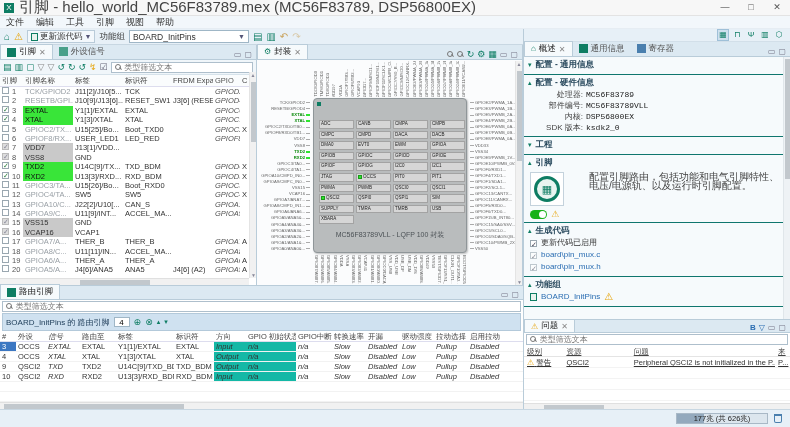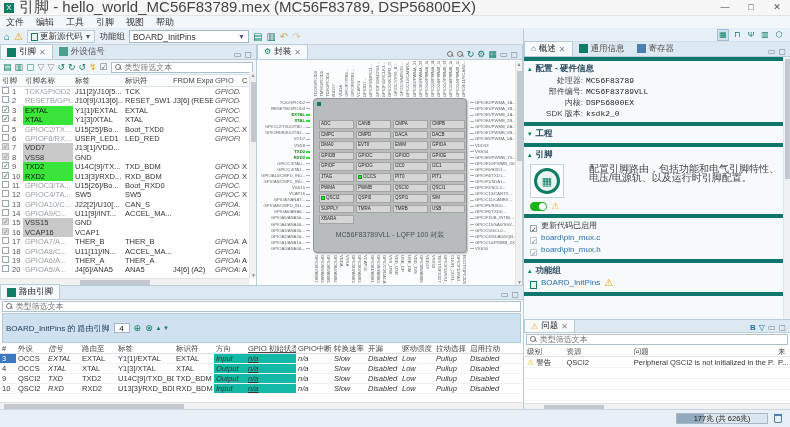--- a/index.html
+++ b/index.html
@@ -94,69 +94,69 @@
   .pins-top { top:1px; height:36px; align-items:flex-end; }
   .pins-bottom { top:195px; height:29px; align-items:flex-start; }
   .vlabel { writing-mode:vertical-rl; transform:rotate(180deg); font-size:4.2px; color:#666; width:6.16px; max-height:36px; overflow:hidden; white-space:nowrap; }
   .pins-bottom .vlabel { transform:none; max-height:29px; }
   .zoomics { margin-left:auto; display:flex; align-items:center; gap:3px; padding-right:4px; font-size:9px; }
 
   
   .rpanel { position:absolute; left:0; top:285px; width:523px; height:124px; background:#fff; border-top:1px solid #b9ccd9; }
   .rpanel .tabrow { height:14px; }
   .rfilter { padding:1px 2px; background:#fff; }
-  .summary { display:flex; align-items:center; gap:4px; height:30px; background:#cfe1f0; border:1px solid #b3c9da; margin:0 2px; padding:0 3px; font-size:8px; color:#1c3b57; }
+  .summary { display:flex; align-items:center; gap:4px; height:18px; background:#cfe1f0; border:1px solid #b3c9da; margin:0 2px; padding:0 3px; font-size:8px; color:#1c3b57; }
   .countbox { width:16px; height:10px; background:#fff; border:1px solid #9fb6c6; text-align:center; font-size:8px; line-height:9px; }
   .gbtn { color:#0e7d63; font-size:9px; line-height:10px; }
   .rtable { font-size:7.5px; }
   .rhead { display:flex; height:11px; line-height:11px; border-bottom:1px solid #dde; color:#444; }
   .rrow { display:flex; height:10px; line-height:10px; border-bottom:1px solid #f2f2f2; }
   .rhead > div, .rrow > div { overflow:hidden; white-space:nowrap; padding-left:2px; }
   .rc0{width:16px;} .rc1{width:30px;} .rc2{width:34px;font-style:italic;} .rc3{width:36px;} .rc4{width:58px;} .rc5{width:40px;}
-  .rc6{width:32px;} .rc7{width:50px;text-decoration:underline;} .rc8{width:36px;} .rc9{width:34px;} .rc10{width:34px;} .rc11{width:34px;} .rc12{width:34px;} .rc13{width:40px;}
+  .rc6{width:32px;} .rc7{width:50px;} .rc8{width:36px;} .rc9{width:34px;} .rc10{width:34px;} .rc11{width:34px;} .rc12{width:34px;} .rc13{width:40px;}
   .it { font-style:italic; color:#333; }
   .shade { background:#14b8a6; }
   .rc0.sel { background:#3c77c2; color:#fff; }
 
   
   .rightcol { position:absolute; left:523px; top:29px; width:267px; height:380px; background:#f6fafc; border-left:1px solid #b9ccd9; }
   .minitoolbar { height:13px; background:#e7f0f7; display:flex; justify-content:flex-end; align-items:center; gap:4px; padding-right:6px; border-bottom:1px solid #d2dfe9; font-size:8px; }
   .persp { width:10px; height:10px; text-align:center; line-height:10px; color:#0e7d63; font-size:8px; }
   .persp.active { background:#cfe0ee; outline:1px solid #9fc0d8; }
   .ovcontent { position:relative; height:262px; overflow:hidden; background:#f6fafc; }
-  .sect { border-top:4px solid #0f766e; padding:2px 4px 3px 4px; }
+  .sect { border-top:1px solid #0f766e; padding:2px 4px 3px 4px; }
   .sect-h { display:flex; align-items:center; gap:4px; font-size:8.5px; font-weight:bold; color:#2a4a5e; }
   .chev { color:#0e7d63; font-size:7px; }
   .fieldrow { display:flex; font-size:8px; line-height:11px; }
   .fieldrow .fl { width:58px; text-align:right; color:#444; padding-right:3px; }
   .fieldrow .fv { color:#222;font-family:Liberation Mono, monospace; }
   .link { color:#2a6db2; }
   .pins-sec { display:flex; gap:5px; padding:3px 0 1px 2px; }
   .bigicon { width:34px; height:34px; background:#fff; border:1px solid #c4d2dc; display:flex; align-items:center; justify-content:center; }
   .chipcirc { width:26px; height:26px; border-radius:50%; border:3px solid #0e7d63; display:flex; align-items:center; justify-content:center; color:#0e7d63; font-size:11px; background:#e8f4f0; }
   .pdesc { flex:1; font-size:10px; color:#444; line-height:9px;margin-left:20px; }
   .togglerow { display:flex; align-items:center; gap:4px; margin:2px 0 0 2px; }
   .toggle { width:17px; height:9px; border-radius:5px; background:#19b219; position:relative; }
   .toggle::after { content:""; position:absolute; right:1px; top:1px; width:7px; height:7px; border-radius:50%; background:#fff; }
-  .cgrow { display:flex; align-items:flex-end; gap:4px; font-size:8px; line-height:12px; padding-left:2px; }
+  .cgrow { display:flex; align-items:center; gap:4px; font-size:8px; line-height:12px; padding-left:2px; }
   .mini-cb { width:7px; height:7px; border:1px solid #9aa7b0; background:#fff; position:relative; display:inline-block; }
   .mini-cb.on::after { content:"✓"; position:absolute; left:0; top:-2px; font-size:7px; color:#445; }
   .docicon { width:7px; height:8px; background:#e9f3ee; border:1px solid #0e7d63; display:inline-block; }
   .ovscroll { position:absolute; right:0; top:0; width:7px; height:262px; background:#eef2f5; border-left:1px solid #e0e6ea; }
   .ovscroll .thumb { position:absolute; top:2px; left:1px; width:5px; height:120px; background:#c2c8cd; }
 
   
   .probpanel { border-top:1px solid #b9ccd9; background:#fff; height:91px; position:relative; }
   .probpanel .tabrow { height:13px; }
   .bicon { color:#2a6db2; font-weight:bold; font-size:8px; }
   .funnel { color:#2a6db2; font-size:8px; }
   .probtable { font-size:7.5px; }
   .probhead { display:flex; height:11px; line-height:11px; border-bottom:1px solid #e4e4e4; color:#444; }
   .probrow { display:flex; height:11px; line-height:11px; border-bottom:1px solid #f3f3f3; }
-  .probhead > div, .probrow > div { padding-left:3px; overflow:hidden; white-space:nowrap; }
+  .probhead > div, .probrow > div { padding-left:3px; overflow:hidden; white-space:nowrap;text-decoration:underline; }
   .pc0{width:55px;} .pc1{width:95px;} .pc2{width:205px;} .pc3{width:20px;}
 
   
   .statusbar { position:absolute; left:0; top:409px; width:790px; height:18px; background:#e7f0f7; border-top:1px solid #c8d7e2; display:flex; align-items:center; justify-content:flex-end; gap:6px; padding-right:8px; }
   .memgauge { position:relative; width:92px; height:11px; background:#dce6ee; border:1px solid #a8b8c6; overflow:hidden; }
   .memfill { position:absolute; left:0; top:0; bottom:0; width:30%; background:#93a9bd; }
   .memtext { position:absolute; left:0; right:0; text-align:center; font-size:7.5px; line-height:10px; color:#222; }
   .trash { width:8px; height:9px; border:1px solid #4a7fae; border-top:2px solid #4a7fae; border-radius:0 0 2px 2px; }
 </style>
 </head>
@@ -941,20 +941,26 @@
       <span class="sqicon" style="background:#4a7fae"></span>
       <span>寄存器</span>
     </span>
     <span class="panebtns">
         <span>▭</span>
         <span>▢</span>
       </span>
   </div>
 
   <div class="ovcontent">
+    <div class="sect" style="border-top:none">
+      <div class="sect-h">
+          <span class="chev">▾</span>
+          <span>配置 - 通用信息</span>
+        </div>
+    </div>
     <div class="sect">
       <div class="sect-h">
           <span class="chev">▴</span>
           <span>配置 - 硬件信息</span>
         </div>
       <div>
 
           <div class="fieldrow">
             <span class="fl">处理器:</span>
             <span class="fv">MC56F83789</span>
@@ -993,20 +999,24 @@
             <span class="chipcirc">▦</span>
           </span>
         <span class="pdesc">配置引脚路由，包括功能和电气引脚特性、电压/电源轨、以及运行时引脚配置。</span>
       </div>
       <div class="togglerow">
         <span class="toggle"></span>
         <span class="warn" style="font-size:9px">⚠</span>
       </div>
     </div>
     <div class="sect">
+      <div class="sect-h">
+          <span class="chev">▴</span>
+          <span>生成代码</span>
+        </div>
       <div class="cgrow">
           <span class="mini-cb on"></span>
           <span>更新代码已启用</span>
         </div>
       <div>
 
           <div class="cgrow">
             <span class="mini-cb on" style="opacity:.6"></span>
             <span class="link">board\pin_mux.c</span>
           </div>

